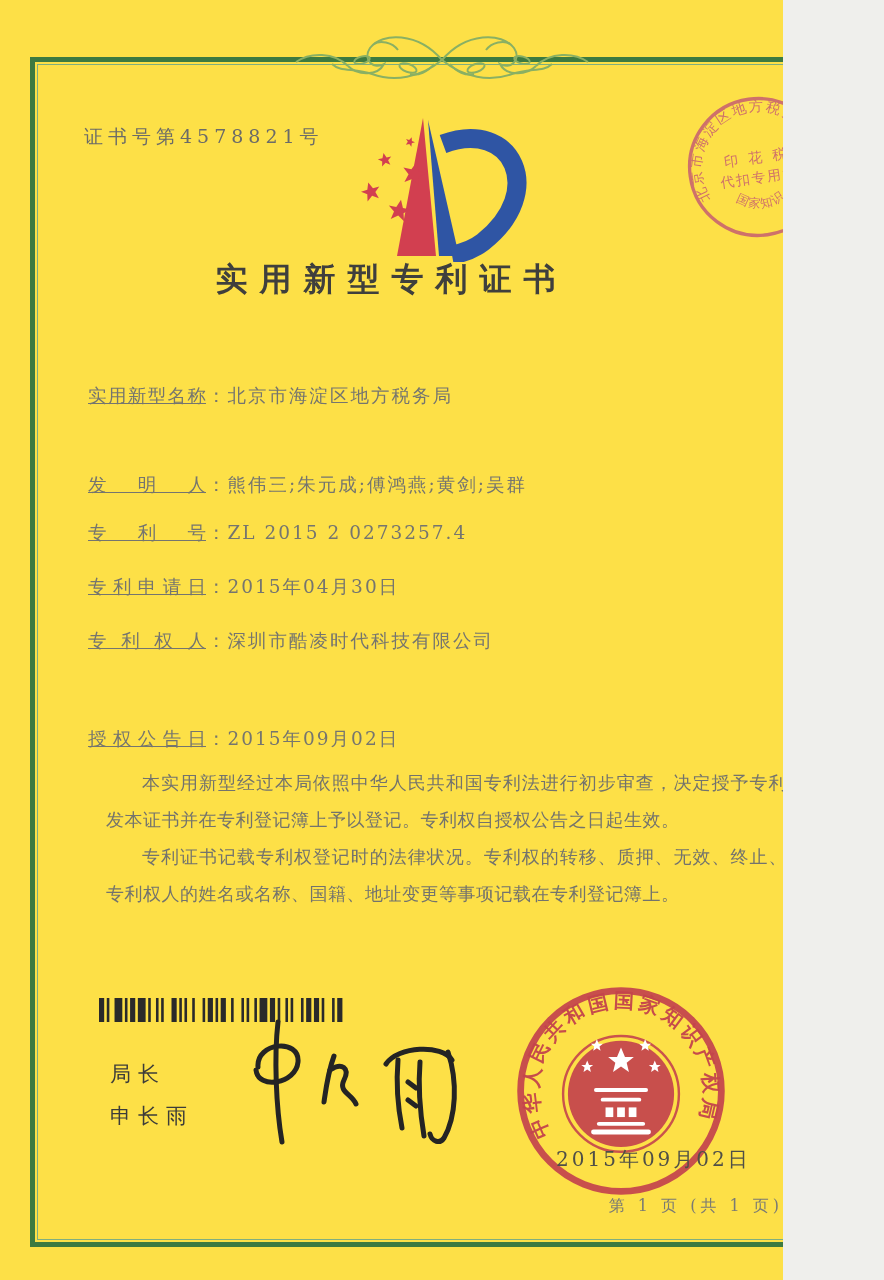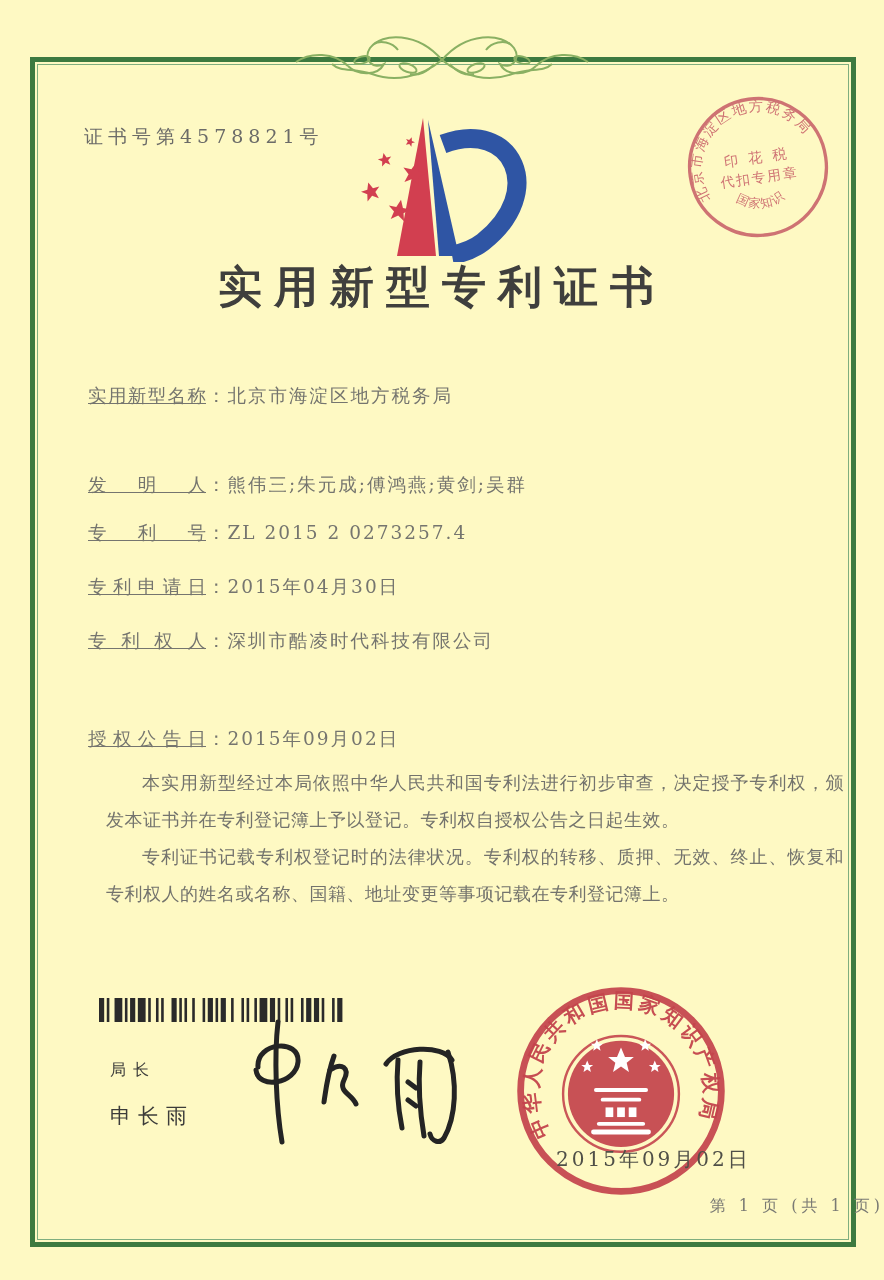--- a/index.html
+++ b/index.html
@@ -1,39 +1,39 @@
 <!DOCTYPE html>
 <html><head>
 <meta charset="utf-8">
 <style>
   html,body{margin:0;padding:0;background:#efefec;}
-  .page{position:relative;width:884px;height:1280px;background:#fef9c3;overflow:hidden;
+  .page{position:relative;width:783px;height:1280px;background:#fde047;overflow:hidden;
         font-family:"DejaVu Serif","Liberation Serif",serif;}
   .frame{position:absolute;left:30px;top:57px;width:816px;height:1180px;
          border:5px solid #3d7a40;}
   .frame-inner{position:absolute;left:2px;top:2px;right:2px;bottom:2px;
          border:1px solid #7fae7f;}
   .ornament{position:absolute;left:290px;top:20px;width:304px;height:84px;z-index:2;}
   .cert-no{position:absolute;left:84px;top:124px;font-size:19px;color:#6b6b68;
            letter-spacing:5px;}
   .logo{position:absolute;left:333px;top:112px;width:220px;height:150px;}
   .tax-seal{position:absolute;left:663px;top:72px;width:190px;height:190px;
             transform:rotate(-8deg);opacity:.92;}
   .doc-title{position:absolute;left:0;right:0;top:258px;text-align:center;
-             font-size:44px;font-weight:700;color:#3f3f3d;letter-spacing:12px;}
+             font-size:32px;font-weight:700;color:#3f3f3d;letter-spacing:12px;}
   .field{position:absolute;left:88px;font-size:18.5px;color:#75756f;white-space:nowrap;}
   .field .lbl{display:inline-block;width:118px;text-align:justify;text-align-last:justify;
               vertical-align:bottom;text-decoration:underline;}
   .field .colon{margin:0 2px 0 1px;}
   .field .val{letter-spacing:2px;}
   .body-text{position:absolute;left:74px;width:738px;top:764px;font-size:18px;
              line-height:37px;color:#73736d;text-align:justify;letter-spacing:.5px;margin-left:32px;}
   .body-text p{margin:0;text-indent:2em;}
   .barcode{position:absolute;left:99px;top:998px;width:246px;height:24px;}
-  .signer-title{position:absolute;left:110px;top:1060px;font-size:16px;color:#3c3c3a;
+  .signer-title{position:absolute;left:110px;top:1060px;font-size:21px;color:#3c3c3a;
                 letter-spacing:7px;}
   .signer-name{position:absolute;left:110px;top:1102px;font-size:21px;color:#3c3c3a;
                letter-spacing:7px;}
   .signature{position:absolute;left:228px;top:1012px;width:250px;height:138px;}
   .authority-seal{position:absolute;left:510px;top:980px;width:222px;height:222px;z-index:2;}
   .seal-date{position:absolute;left:556px;top:1146px;font-size:20px;color:#4f4f47;
              letter-spacing:3px;z-index:3;}
   .footer{position:absolute;left:0;right:0;top:1196px;text-align:right;font-size:16px;
           color:#7a7a74;letter-spacing:4px;margin-left:8px;}
   svg text{font-family:"DejaVu Serif","Liberation Serif",serif;}

